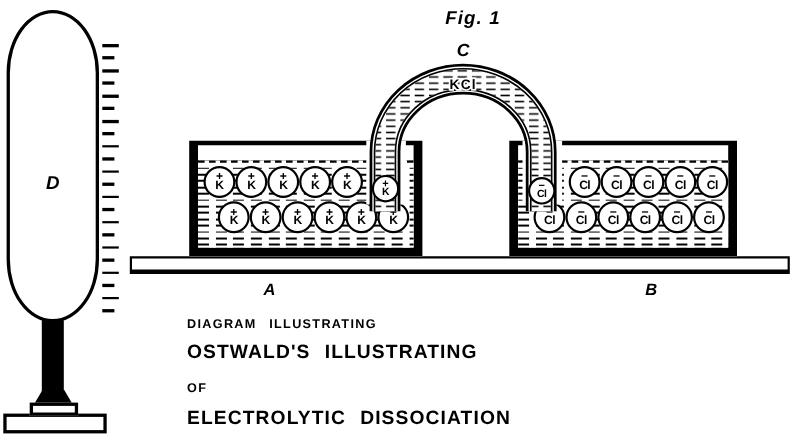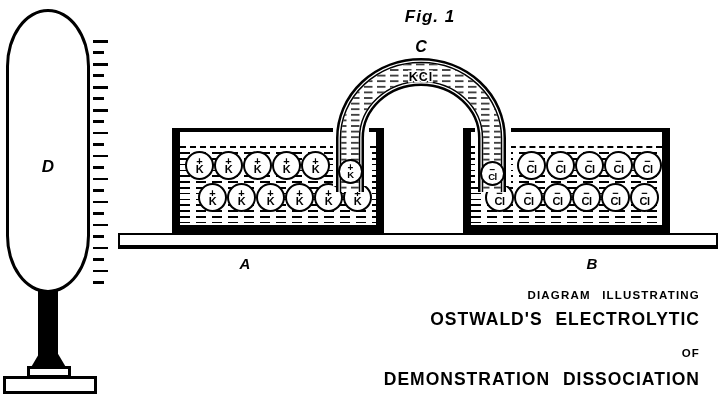--- a/index.html
+++ b/index.html
@@ -61,21 +61,21 @@
   .bridge-svg{position:absolute;left:0;top:0;z-index:3;pointer-events:none;}
   .kcl-text{font-family:"Liberation Sans",sans-serif;font-size:12.5px;font-weight:bold;
             letter-spacing:1px;paint-order:stroke;stroke:#fff;stroke-width:3px;fill:#000;}
 
   
   .lbl{position:absolute;font-weight:bold;z-index:5;text-align:center;font-style:italic;}
   .fig-title{left:375px;top:7px;width:110px;font-size:17px;letter-spacing:1px;}
   .c-label{left:407px;top:38px;width:28px;font-size:16px;}
   .a-label{left:231px;top:255px;width:28px;font-size:15px;}
   .b-label{left:578px;top:255px;width:28px;font-size:15px;}
-  .caption{position:absolute;left:170px;width:530px;text-align:right;font-weight:bold;z-index:5;}
+  .caption{position:absolute;left:170px;width:530px;text-align:left;font-weight:bold;z-index:5;}
   .cap1{top:289px;font-size:11.5px;letter-spacing:1.2px;word-spacing:7px;}
   .cap2{top:309px;font-size:17.5px;letter-spacing:1px;word-spacing:7px;}
   .cap3{top:347px;font-size:11.5px;letter-spacing:1.2px;}
   .cap4{top:369px;font-size:17.5px;letter-spacing:1px;word-spacing:7px;}
 </style>
 </head>
 <body>
 
 <div id="stage">
 
@@ -243,17 +243,17 @@
     <span class="chg">−</span>
     <span class="sym">Cl</span>
   </div>
 
   <div class="lbl fig-title">Fig. 1</div>
   <div class="lbl c-label">C</div>
   <div class="lbl a-label">A</div>
   <div class="lbl b-label">B</div>
 
   <div class="caption cap1">DIAGRAM ILLUSTRATING</div>
-  <div class="caption cap2">OSTWALD'S ELECTROLYTIC</div>
+  <div class="caption cap2">OSTWALD'S ILLUSTRATING</div>
   <div class="caption cap3">OF</div>
-  <div class="caption cap4">DEMONSTRATION DISSOCIATION</div>
+  <div class="caption cap4">ELECTROLYTIC DISSOCIATION</div>
 
 </div>
 
 </body></html>

